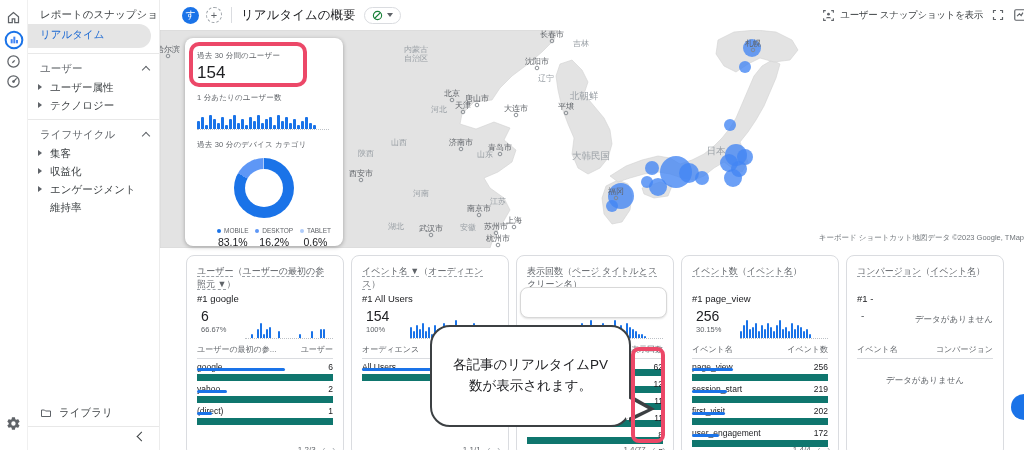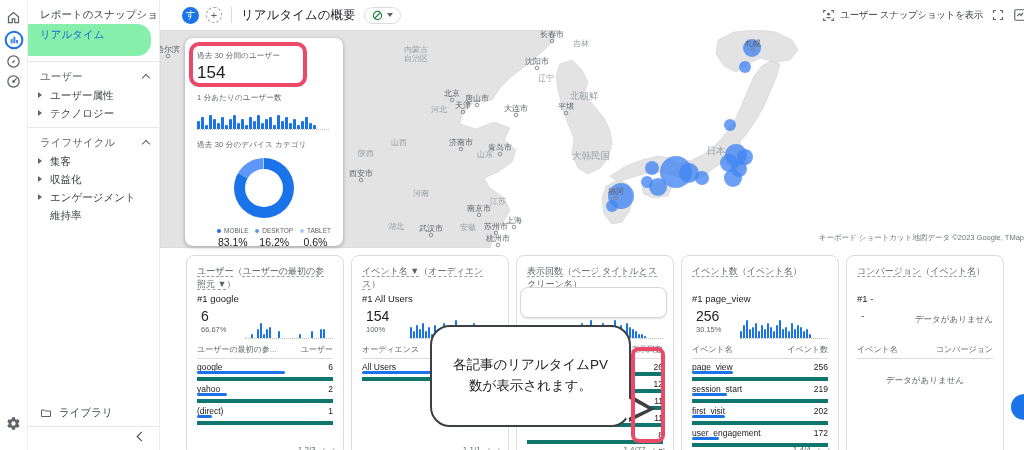--- a/index.html
+++ b/index.html
@@ -9,21 +9,21 @@
   
   .rail { position:absolute; left:0; top:0; width:28px; height:450px; background:#fff;
     border-right:1px solid #f0f0f0; z-index:6; }
   .rail-icon { position:absolute; left:50%; transform:translateX(-50%); width:18px; height:18px;
     display:flex; align-items:center; justify-content:center; cursor:pointer; }
 
   
   .sidebar { position:absolute; left:28px; top:0; width:132px; height:450px; background:#fff;
     border-right:1px solid #ececec; z-index:5; font-size:10.5px; color:#3c4043; }
   .side-item { height:19px; line-height:19px; padding-left:12px; white-space:nowrap; cursor:pointer; overflow:hidden; }
-  .side-item.active { background:#86efac; color:#1967d2; border-radius:0 14px 14px 0; margin-right:8px; height:32px; line-height:20px; }
+  .side-item.active { background:#e5e5e5; color:#1967d2; border-radius:0 14px 14px 0; margin-right:8px; height:24px; line-height:20px; }
   .side-divider { border-top:1px solid #e8e8e8; margin:5px 0; }
   .side-header { height:19px; line-height:19px; padding:0 10px 0 12px; color:#5f6368; display:flex;
     justify-content:space-between; align-items:center; cursor:pointer; }
   .caret-up { width:6px; height:6px; border-left:1.4px solid #5f6368; border-top:1.4px solid #5f6368;
     transform:rotate(45deg); margin-top:3px; }
   .side-sub { height:18px; line-height:18px; padding-left:22px; position:relative; cursor:pointer; white-space:nowrap; }
   .side-sub .tri { position:absolute; left:10px; top:6px; width:0; height:0;
     border-left:4px solid #5f6368; border-top:3px solid transparent; border-bottom:3px solid transparent; }
   .side-bottom { position:absolute; bottom:0; left:0; right:0; }
   .library-row { display:flex; align-items:center; gap:7px; padding-left:12px; height:22px; cursor:pointer; }
@@ -83,21 +83,21 @@
   .metric-left { width:42px; padding-left:4px; }
   .metric-val { font-size:14px; color:#202124; line-height:16px; }
   .metric-val.dim { font-size:10px; color:#5f6368; }
   .metric-pct { font-size:7.5px; color:#5f6368; margin-top:1px; }
   .metric-note { font-size:8.5px; color:#5f6368; margin-left:auto; padding-top:6px; }
   .spark { display:flex; align-items:flex-end; gap:1px; height:24px; flex:1; margin-left:6px; align-self:flex-end;
     border-bottom:1px dotted #bdc1c6; }
   .spark i { width:2px; }
   .tbl-head { display:flex; justify-content:space-between; font-size:8px; color:#5f6368;
     border-bottom:1px solid #dadce0; padding:5px 0 3px; }
-  .row { height:22px; position:relative; border-bottom:4px solid #0f766e; }
+  .row { height:22px; position:relative; border-bottom:7px solid #0f766e; }
   .row.dense { height:17px; }
   .row-name { position:absolute; left:0; top:3px; font-size:8.5px; color:#202124; }
   .row-val { position:absolute; right:0; top:3px; font-size:8.5px; color:#202124; }
   .row-bar { position:absolute; left:0; bottom:3px; height:3px; background:#1a73e8; border-radius:2px; }
   .empty-note { text-align:center; font-size:8.5px; color:#5f6368; margin-top:16px; }
   .pager { position:absolute; right:8px; bottom:2px; font-size:8px; color:#5f6368; display:flex; gap:7px; }
   .pager .pg-btn { cursor:pointer; color:#9aa0a6; }
   .redaction { position:absolute; left:3px; top:31px; right:6px; height:31px; background:#fff;
     border:1px solid #d8d8d8; border-radius:8px; box-shadow:0 1px 2px rgba(0,0,0,.12); z-index:3; }
 
@@ -516,21 +516,21 @@
           <i style="height: 4.4px;"></i>
           <i style="height: 2.2px;"></i>
         </div>
       </div>
       <div class="tbl-head">
         <span></span>
         <span>表示回数</span>
       </div>
       <div class="row dense">
         <span class="row-name"></span>
-        <span class="row-val">26</span>
+        <span class="row-val">62</span>
       </div>
       <div class="row dense">
         <span class="row-name"></span>
         <span class="row-val">12</span>
       </div>
       <div class="row dense">
         <span class="row-name"></span>
         <span class="row-val">11</span>
       </div>
       <div class="row dense">

